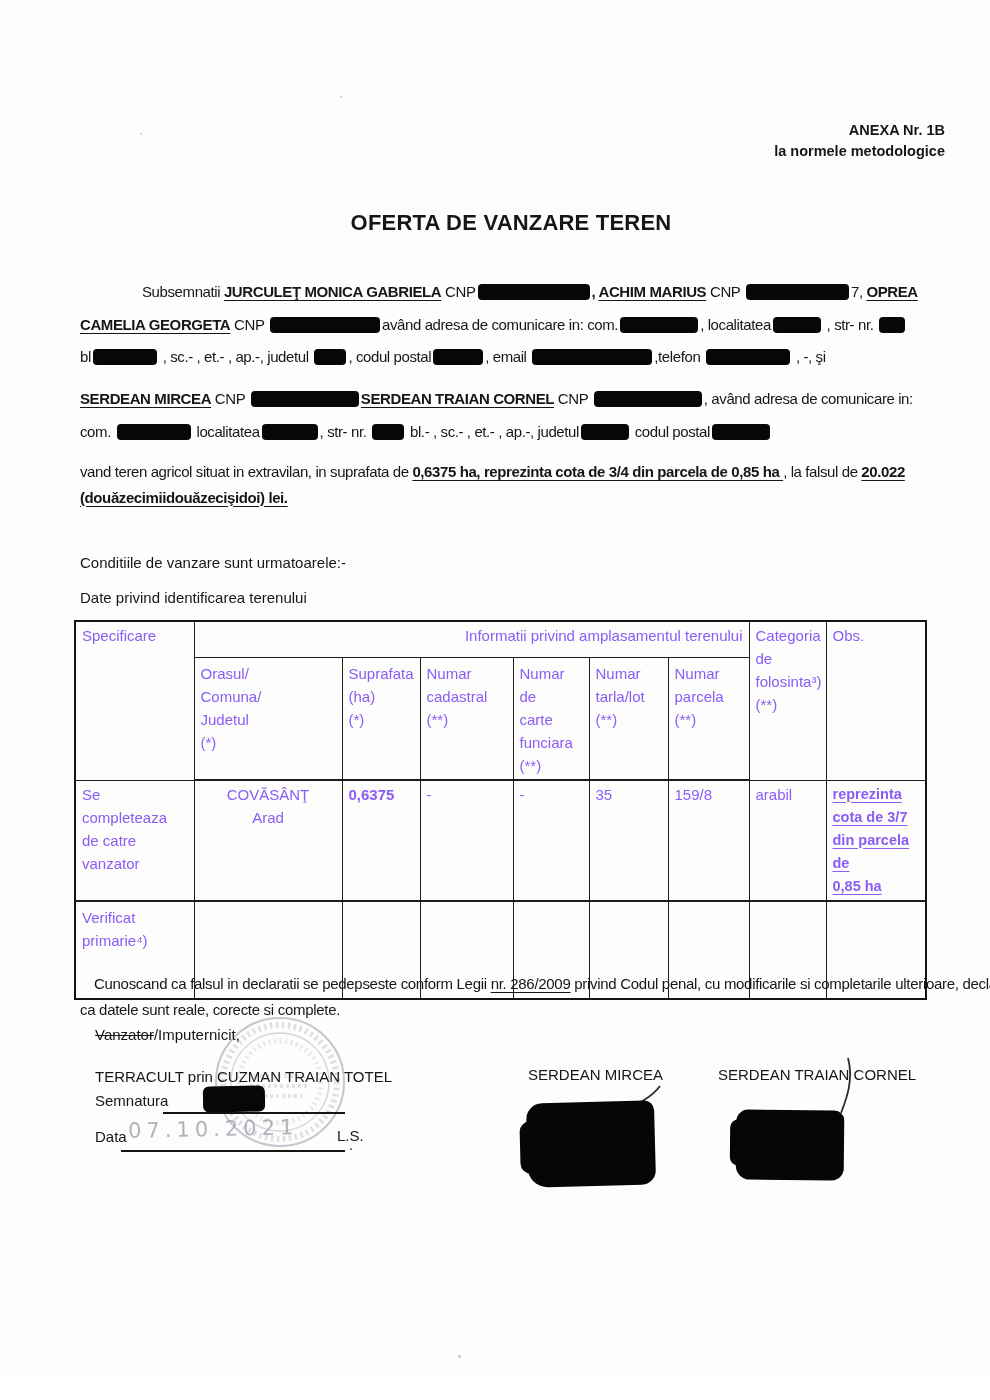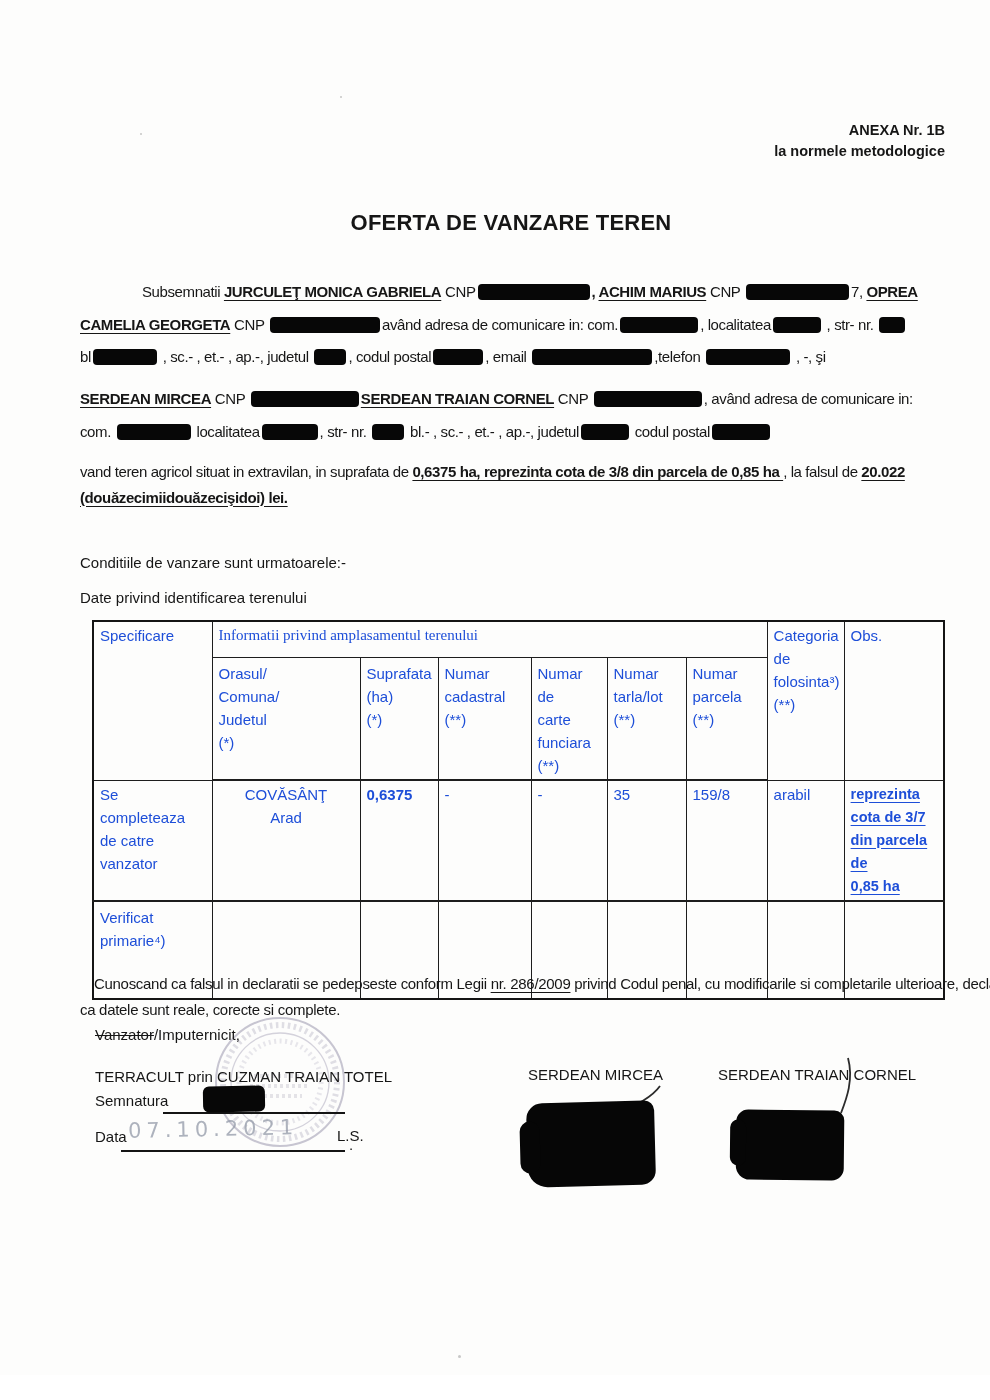--- a/index.html
+++ b/index.html
@@ -18,24 +18,24 @@
   .p2{top:383px;}
   .p3{top:459px;} .p3 .tline{line-height:25.5px;}
   .s-p{} .s-b{font-weight:700;}
   .s-bu{font-weight:700;text-decoration:underline;text-underline-offset:3px;}
   .s-u{text-decoration:underline;text-underline-offset:3px;}
   .s-strike{text-decoration:line-through;}
   .redact{display:inline-block;height:16px;background:#070707;border-radius:4px;vertical-align:-3px;margin:0 2px;}
   .cond{top:554px;left:80px;}
   .caption{top:589px;left:80px;}
   
-  table.land{position:absolute;top:620px;left:92px;width:851px;border-collapse:collapse;table-layout:fixed;
-    font-size:15px;color:#1d4ed8;border:2.5px solid #141414;}
+  table.land{position:absolute;top:620px;left:74px;width:851px;border-collapse:collapse;table-layout:fixed;
+    font-size:15px;color:#8b5cf6;border:2.5px solid #141414;}
   table.land td{border:1.5px solid #1d1d1d;padding:2px 6px;vertical-align:top;line-height:23px;overflow:hidden;}
-  td.c-group{height:31px;text-align:left;vertical-align:middle;font-family:Liberation Serif, serif;}
+  td.c-group{height:31px;text-align:right;vertical-align:middle;}
   td.c-spec,td.c-cat,td.c-obs{vertical-align:middle;white-space:pre-line;}
   tr.r-heads td{height:100px;white-space:pre-line;vertical-align:top;padding-top:4px;border-bottom-width:2.5px;}
   tr.r-data1 td{height:97px;border-bottom-width:2.5px;margin-left:41px;}
   tr.r-data2 td{height:90px;}
   td.lab{white-space:pre-line;vertical-align:middle;line-height:22px;}
   tr.r-data2 td.lab{vertical-align:top;padding-top:4px;}
   td.oras{text-align:center;vertical-align:middle;white-space:pre-line;line-height:30px;}
   td.val{vertical-align:middle;}
   td.bold{font-weight:700;}
   td.obs-cell{font-weight:700;text-decoration:underline;text-underline-offset:3px;white-space:pre-line;
@@ -88,21 +88,21 @@
   <div class="abs para p1">
       <div class="tline" style="padding-left: 62px;"><span class="s-p">Subsemnatii  </span><span class="s-bu">JURCULEŢ MONICA GABRIELA</span><span class="s-p">  CNP</span><span class="redact" style="width: 112px;"></span><span class="s-b">, </span><span class="s-bu">ACHIM MARIUS</span><span class="s-p">  CNP </span><span class="redact" style="width: 103px;"></span><span class="s-p">7, </span><span class="s-bu">OPREA</span></div>
       <div class="tline"><span class="s-bu">CAMELIA GEORGETA</span><span class="s-p">  CNP </span><span class="redact" style="width: 110px;"></span><span class="s-p">având adresa de comunicare in: com.</span><span class="redact" style="width: 78px;"></span><span class="s-p">, localitatea</span><span class="redact" style="width: 48px;"></span><span class="s-p"> , str-  nr. </span><span class="redact" style="width: 26px;"></span></div>
       <div class="tline"><span class="s-p">bl</span><span class="redact" style="width: 64px;"></span><span class="s-p"> , sc.- , et.- , ap.-, judetul </span><span class="redact" style="width: 32px;"></span><span class="s-p">, codul postal</span><span class="redact" style="width: 50px;"></span><span class="s-p">, email </span><span class="redact" style="width: 120px;"></span><span class="s-p">,telefon </span><span class="redact" style="width: 84px;"></span><span class="s-p"> , -, şi</span></div>
     </div>
   <div class="abs para p2">
       <div class="tline"><span class="s-bu">SERDEAN MIRCEA</span><span class="s-p">  CNP </span><span class="redact" style="width: 108px;"></span><span class="s-bu">SERDEAN TRAIAN CORNEL</span><span class="s-p">  CNP </span><span class="redact" style="width: 108px;"></span><span class="s-p">, având adresa de comunicare in:</span></div>
       <div class="tline"><span class="s-p">com. </span><span class="redact" style="width: 74px;"></span><span class="s-p"> localitatea</span><span class="redact" style="width: 56px;"></span><span class="s-p">, str-  nr. </span><span class="redact" style="width: 32px;"></span><span class="s-p"> bl.- , sc.- , et.- , ap.-, judetul</span><span class="redact" style="width: 48px;"></span><span class="s-p"> codul postal</span><span class="redact" style="width: 58px;"></span></div>
     </div>
   <div class="abs para p3">
-      <div class="tline"><span class="s-p">vand teren agricol situat in extravilan, in suprafata de </span><span class="s-bu">0,6375 ha, reprezinta cota de 3/8 din parcela de 0,85 ha </span><span class="s-p"> , la falsul de </span><span class="s-bu">20.022</span></div>
+      <div class="tline"><span class="s-p">vand teren agricol situat in extravilan, in suprafata de </span><span class="s-bu">0,6375 ha, reprezinta cota de 3/4 din parcela de 0,85 ha </span><span class="s-p"> , la falsul de </span><span class="s-bu">20.022</span></div>
       <div class="tline"><span class="s-bu">(douăzecimiidouăzecişidoi) lei.</span></div>
     </div>
 
   <div class="abs cond">Conditiile de vanzare sunt urmatoarele:-</div>
   <div class="abs caption">Date privind identificarea terenului</div>
 
   <table class="land">
     <colgroup>
       <col style="width:119px">
         <col style="width:148px">

